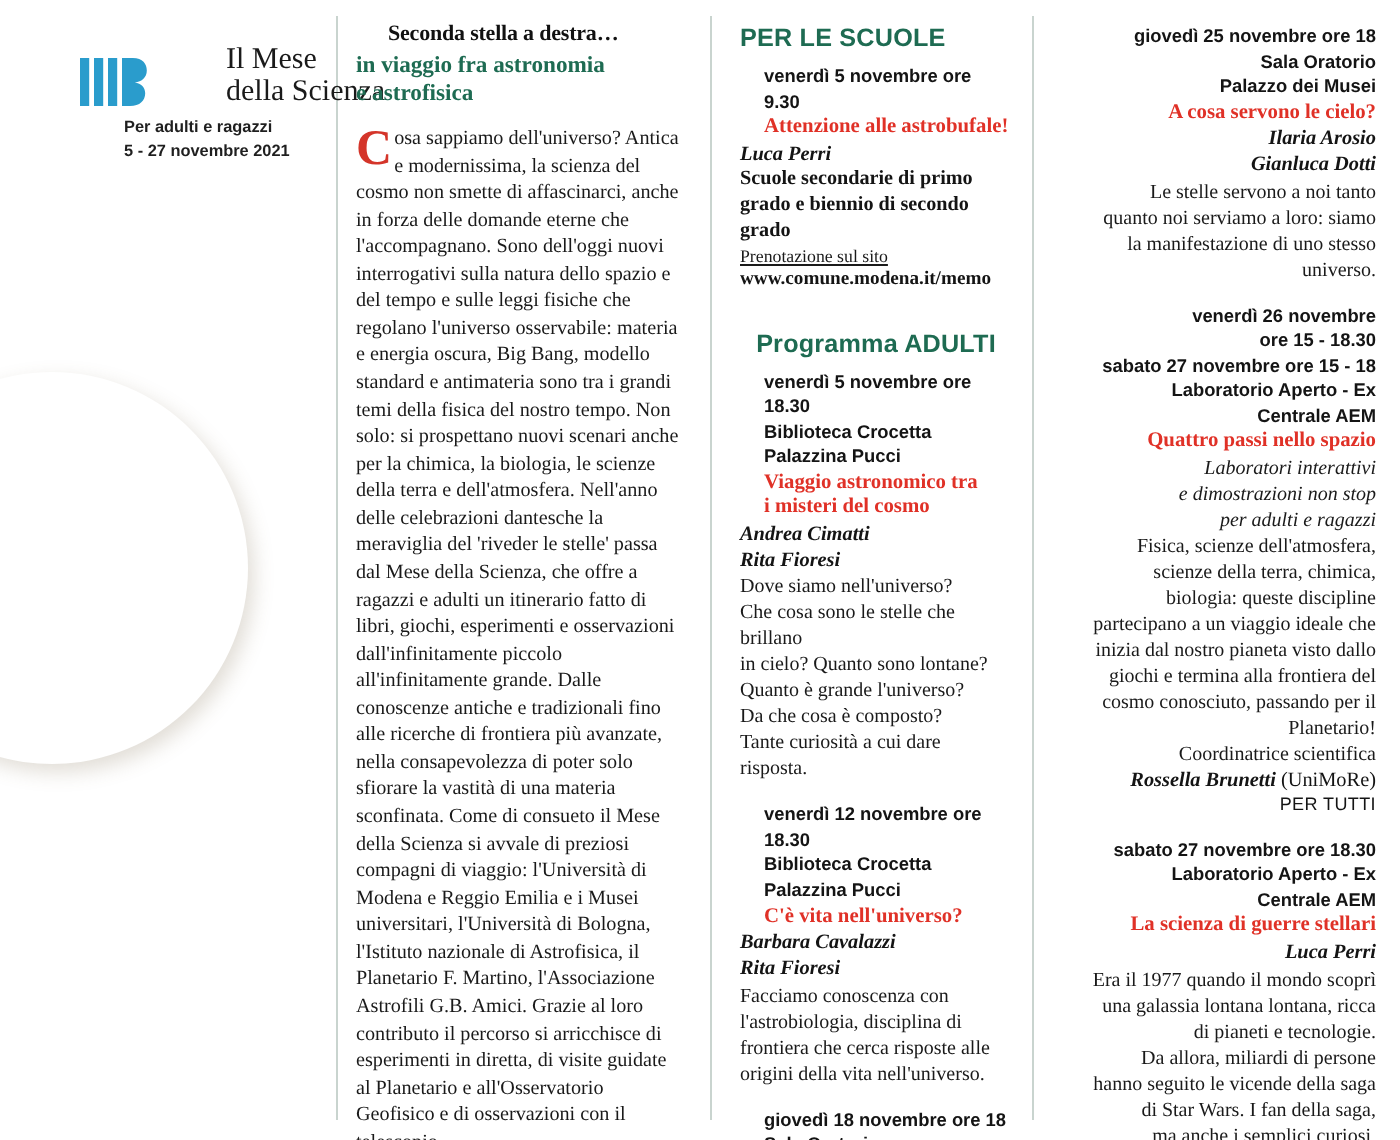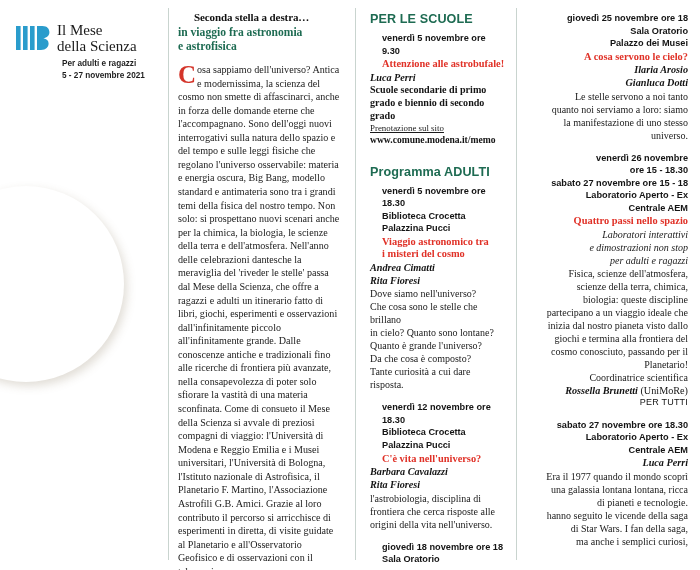--- a/index.html
+++ b/index.html
@@ -18,21 +18,21 @@
   .col-article{left:170px;width:185px;padding:12px 14px 0 8px;}
   .col-schools{left:356px;width:160px;padding:12px 10px 0 14px;}
   .col-adults{left:517px;width:183px;padding:12px 12px 0 14px;text-align:right;}
 
   .divider{position:absolute;top:8px;width:1px;height:552px;background:#c9d4cf;}
   .div1{left:168px;}
   .div2{left:355px;}
   .div3{left:516px;}
 
   
-  .logo-wrap{position:absolute;left:16px;top:22px;display:flex;align-items:center;}
+  .logo-wrap{position:absolute;left:40px;top:22px;display:flex;align-items:flex-end;gap:32px;}
   .logo-mark{position:relative;width:34px;height:26px;margin-right:7px;flex:0 0 auto;}
   .logo-mark svg{display:block;}
   .logo-text{font-family:"Liberation Serif", serif;font-size:15px;line-height:1.08;color:#1a1a1a;}
   .logo-text .l1,.logo-text .l2{display:block;white-space:nowrap;}
   .logo-sub{position:absolute;left:62px;top:58px;font-family:"Liberation Sans", sans-serif;
     font-size:8.2px;font-weight:bold;color:#1f1f1f;line-height:1.42;}
   .logo-sub span{display:block;white-space:nowrap;}
 
   
   .moon{
@@ -54,21 +54,21 @@
   .subhead{font-size:11.6px;font-weight:bold;color:#1e6b52;line-height:1.22;margin:0 0 9px 0;}
   .subhead span{display:block;}
   .article-body{font-size:10.1px;line-height:1.345;color:#1a1a1a;text-align:left;}
   .article-body p{margin:0;}
   .dropcap{float:left;font-size:25px;line-height:0.82;font-weight:bold;color:#d4352a;
     margin:2px 1px 0 0;padding:0;}
 
   
   .sec-head{font-family:"Liberation Sans", sans-serif;font-size:12.6px;font-weight:bold;
     color:#1e6b52;margin:0 0 6px 0;letter-spacing:0.1px;}
-  .sec-head.second{margin-top:18px;}
+  .sec-head.second{margin-top:18px;text-align:center;}
 
   
   .event{margin-bottom:10px;}
   .event-when{font-family:"Liberation Sans", sans-serif;font-size:9.2px;font-weight:bold;
     color:#141414;line-height:1.36;margin-left:12px;}
   .event-when span{display:block;}
   .event-title{font-size:10.4px;font-weight:bold;color:#e03127;line-height:1.2;
     margin-left:12px;margin-top:1px;}
   .event-title span{display:block;}
   .event-speakers{font-size:10.2px;font-weight:bold;font-style:italic;color:#141414;
@@ -190,20 +190,21 @@
             <span>Palazzina Pucci</span>
           </div>
           <div class="event-title">
             <span>C'è vita nell'universo?</span>
           </div>
           <div class="event-speakers">
             <span>Barbara Cavalazzi</span>
             <span>Rita Fioresi</span>
           </div>
           <div class="event-desc">
+            <span>Facciamo conoscenza con</span>
             <span>l'astrobiologia, disciplina di</span>
             <span>frontiera che cerca risposte alle</span>
             <span>origini della vita nell'universo.</span>
           </div>
         </div>
         <div class="event">
           <div class="event-when">
             <span>giovedì 18 novembre ore 18</span>
             <span>Sala Oratorio</span>
           </div>
@@ -263,27 +264,31 @@
           <div class="coord-label">Coordinatrice scientifica</div>
           <div class="coord-name"><b>Rossella Brunetti</b> (UniMoRe)</div>
           <div class="per-tutti">PER TUTTI</div>
         </div>
         <div class="event">
           <div class="event-when">
             <span>sabato 27 novembre ore 18.30</span>
             <span>Laboratorio Aperto - Ex</span>
             <span>Centrale AEM</span>
           </div>
+          <div class="event-title">
+            <span>La scienza di guerre stellari</span>
+          </div>
           <div class="event-speakers">
             <span>Luca Perri</span>
           </div>
           <div class="event-desc">
             <span>Era il 1977 quando il mondo scoprì</span>
             <span>una galassia lontana lontana, ricca</span>
             <span>di pianeti e tecnologie.</span>
+            <span>Da allora, miliardi di persone</span>
             <span>hanno seguito le vicende della saga</span>
             <span>di Star Wars. I fan della saga,</span>
             <span>ma anche i semplici curiosi,</span>
           </div>
         </div>
       </div>
   </div>
 
 </div>
 

